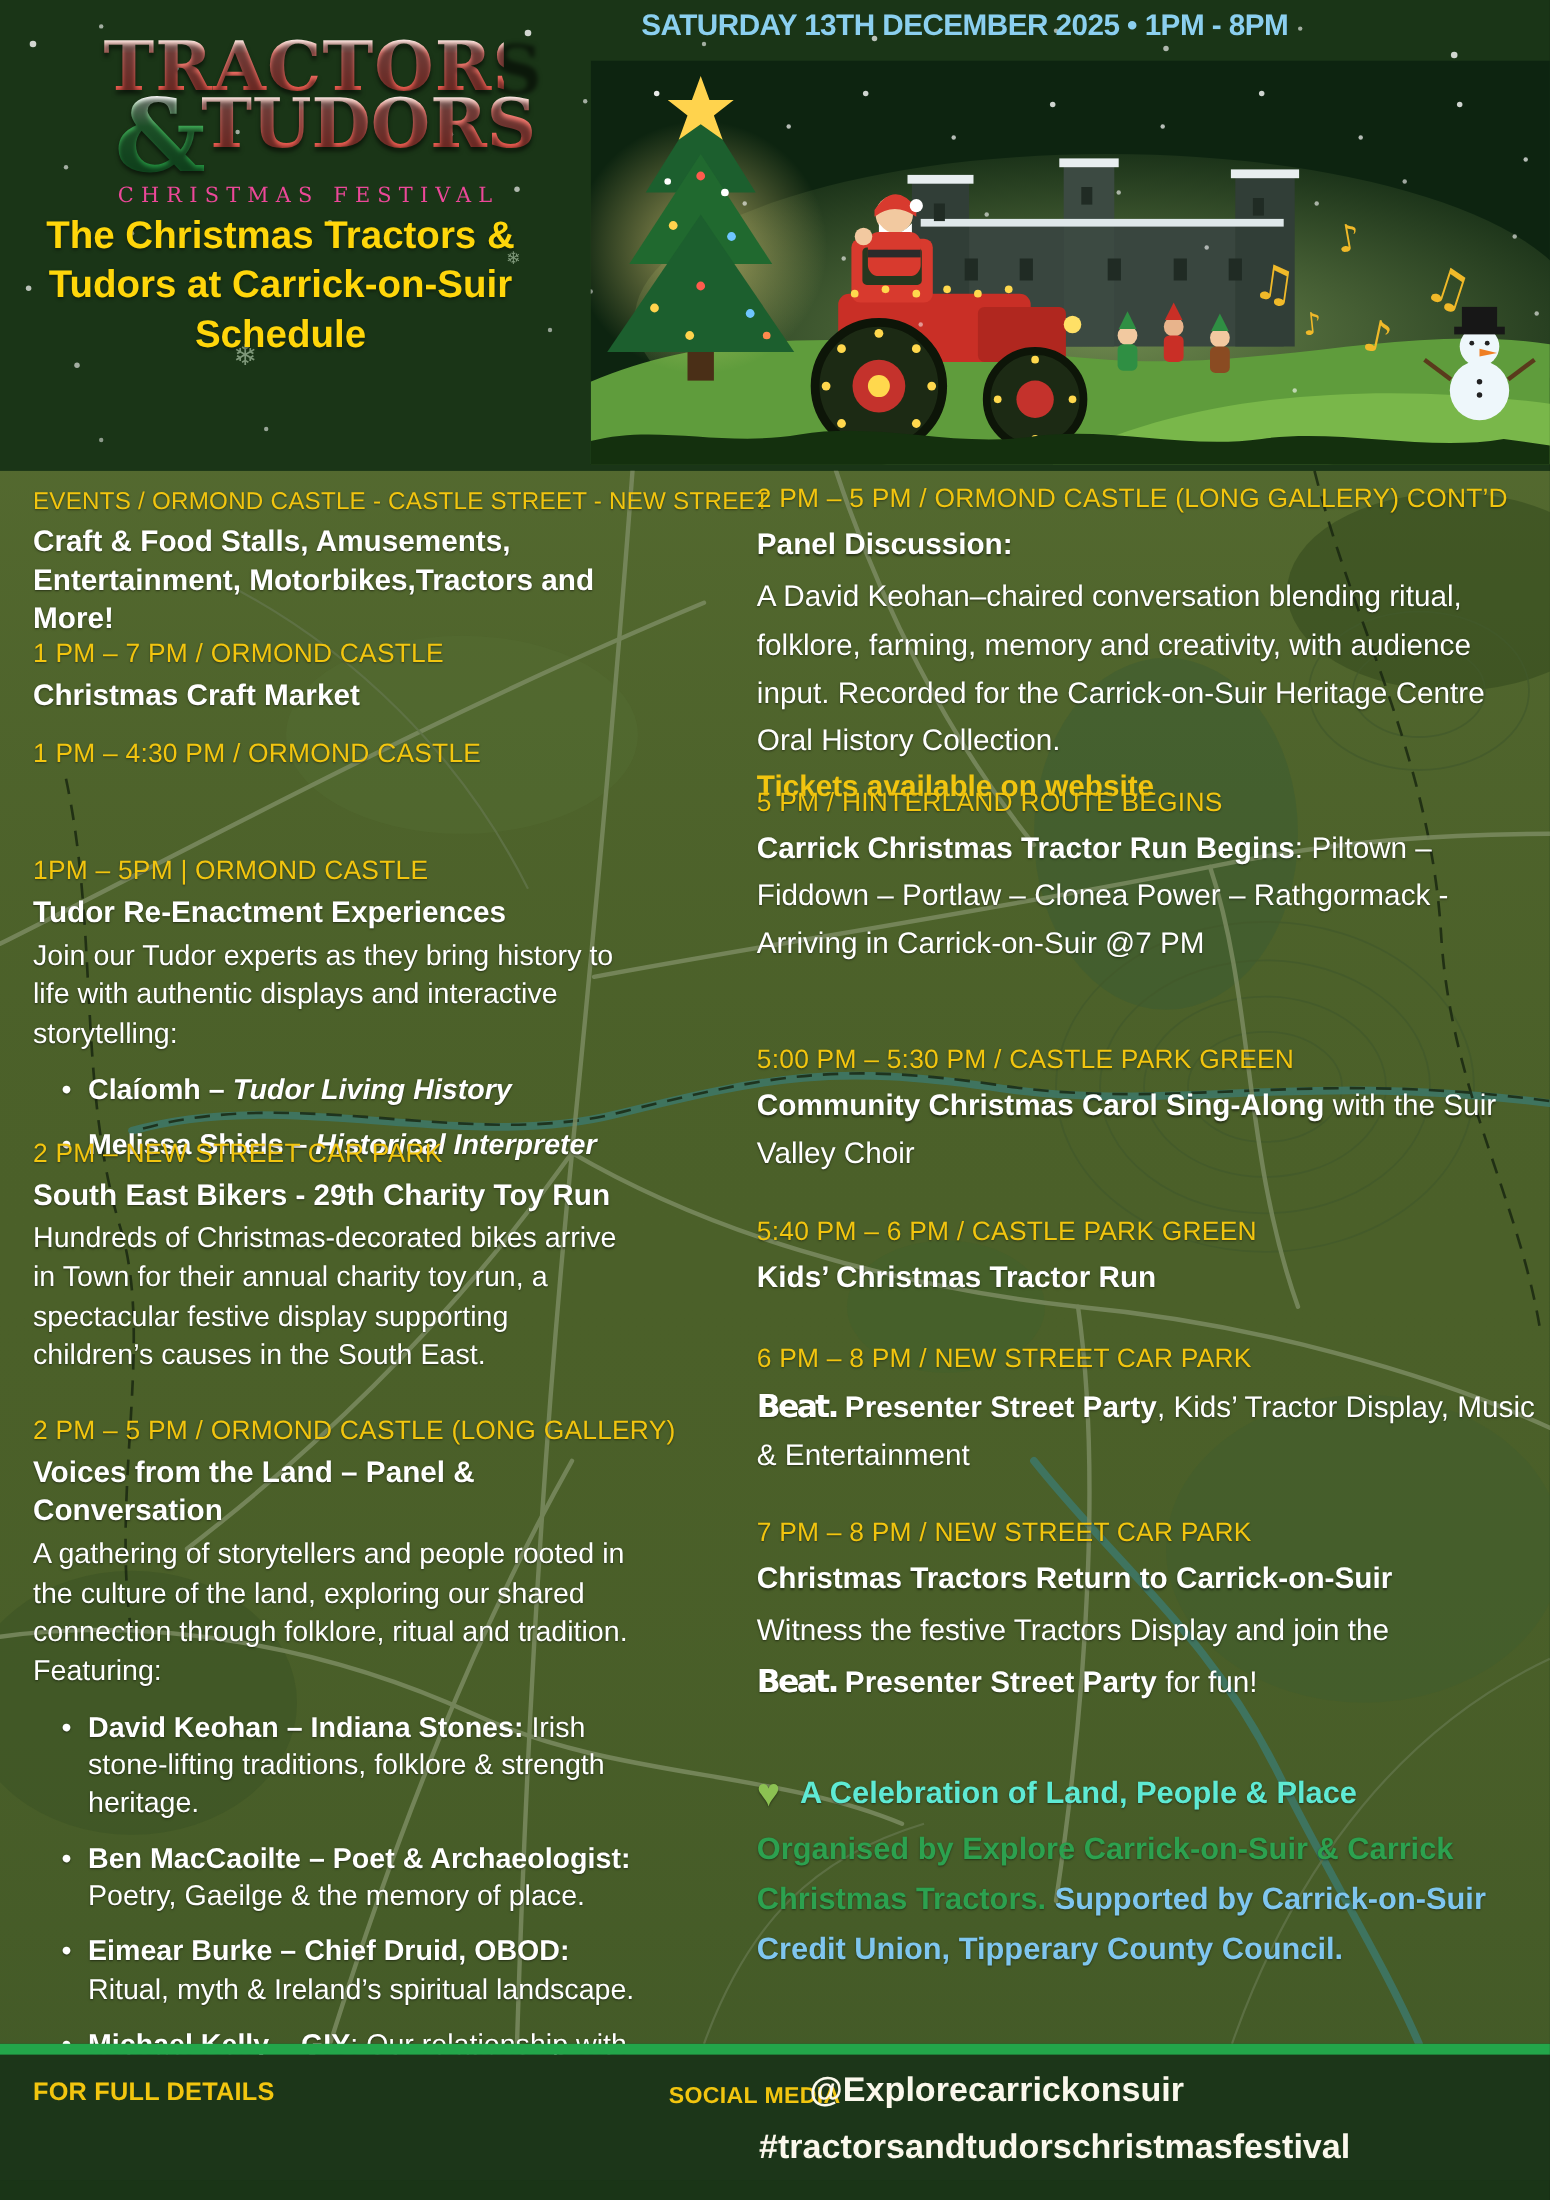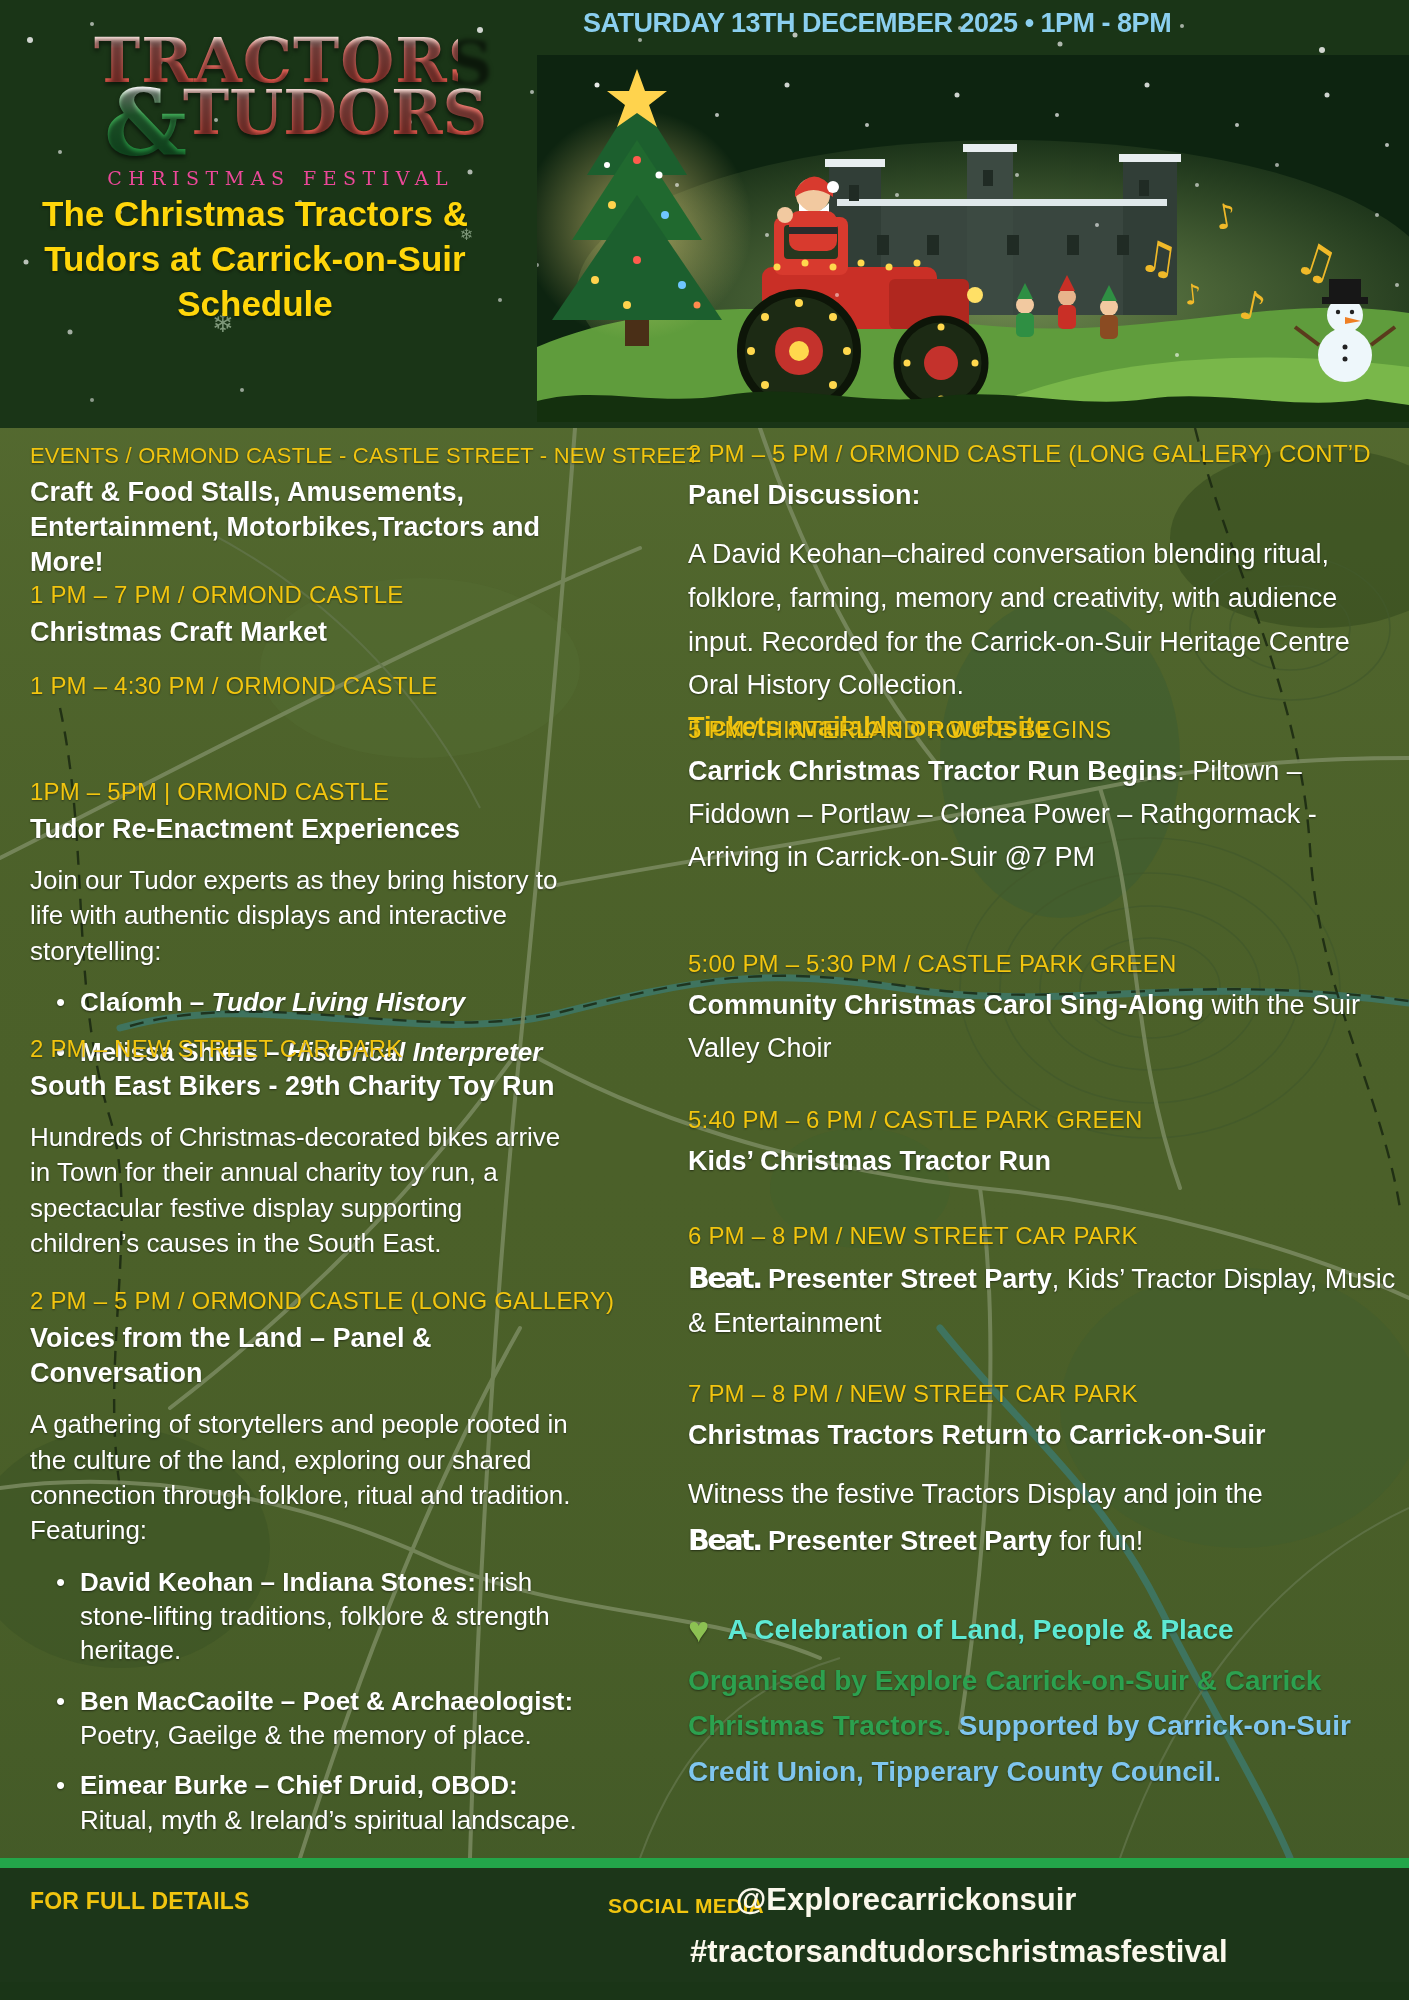--- a/index.html
+++ b/index.html
@@ -54,21 +54,21 @@
   .evt{position:absolute;color:#fff;}
   .evt.l{left:30px;width:548px;}
   .evt.r{left:688px;width:708px;}
   .time{
     color:#f2c50f;font-weight:400;font-size:24px;letter-spacing:.2px;
     margin-bottom:6px;text-shadow:0 1px 2px rgba(0,0,0,.45);white-space:nowrap;
   }
   .time.tight{font-size:22px;}
   .etitle{font-weight:700;font-size:27px;line-height:1.3;text-shadow:0 1px 2px rgba(0,0,0,.5);}
   .etitle .reg{font-weight:400;}
-  .body{font-weight:400;font-size:26px;line-height:1.36;margin-top:16px;text-shadow:0 1px 2px rgba(0,0,0,.5);}
+  .body{font-weight:400;font-size:26px;line-height:1.36;margin-top:4px;text-shadow:0 1px 2px rgba(0,0,0,.5);}
   .evt.r .body{font-size:27px;line-height:1.62;}
   .evt.r .etitle{line-height:1.6;}
   .note{color:#f2c50f;font-weight:700;font-size:27px;margin-top:4px;}
   .blist{list-style:none;margin:16px 0 0 26px;padding:0;}
   .blist li{position:relative;padding-left:24px;margin-bottom:16px;font-size:26px;line-height:1.32;text-shadow:0 1px 2px rgba(0,0,0,.5);}
   .blist li::before{content:"•";position:absolute;left:0;top:0;font-size:26px;color:#fff;}
   .bname,.blead{font-weight:700;}
   .brole{font-weight:700;font-style:italic;}
   .beat{
     font-weight:700;font-size:1.06em;letter-spacing:-2.5px;

